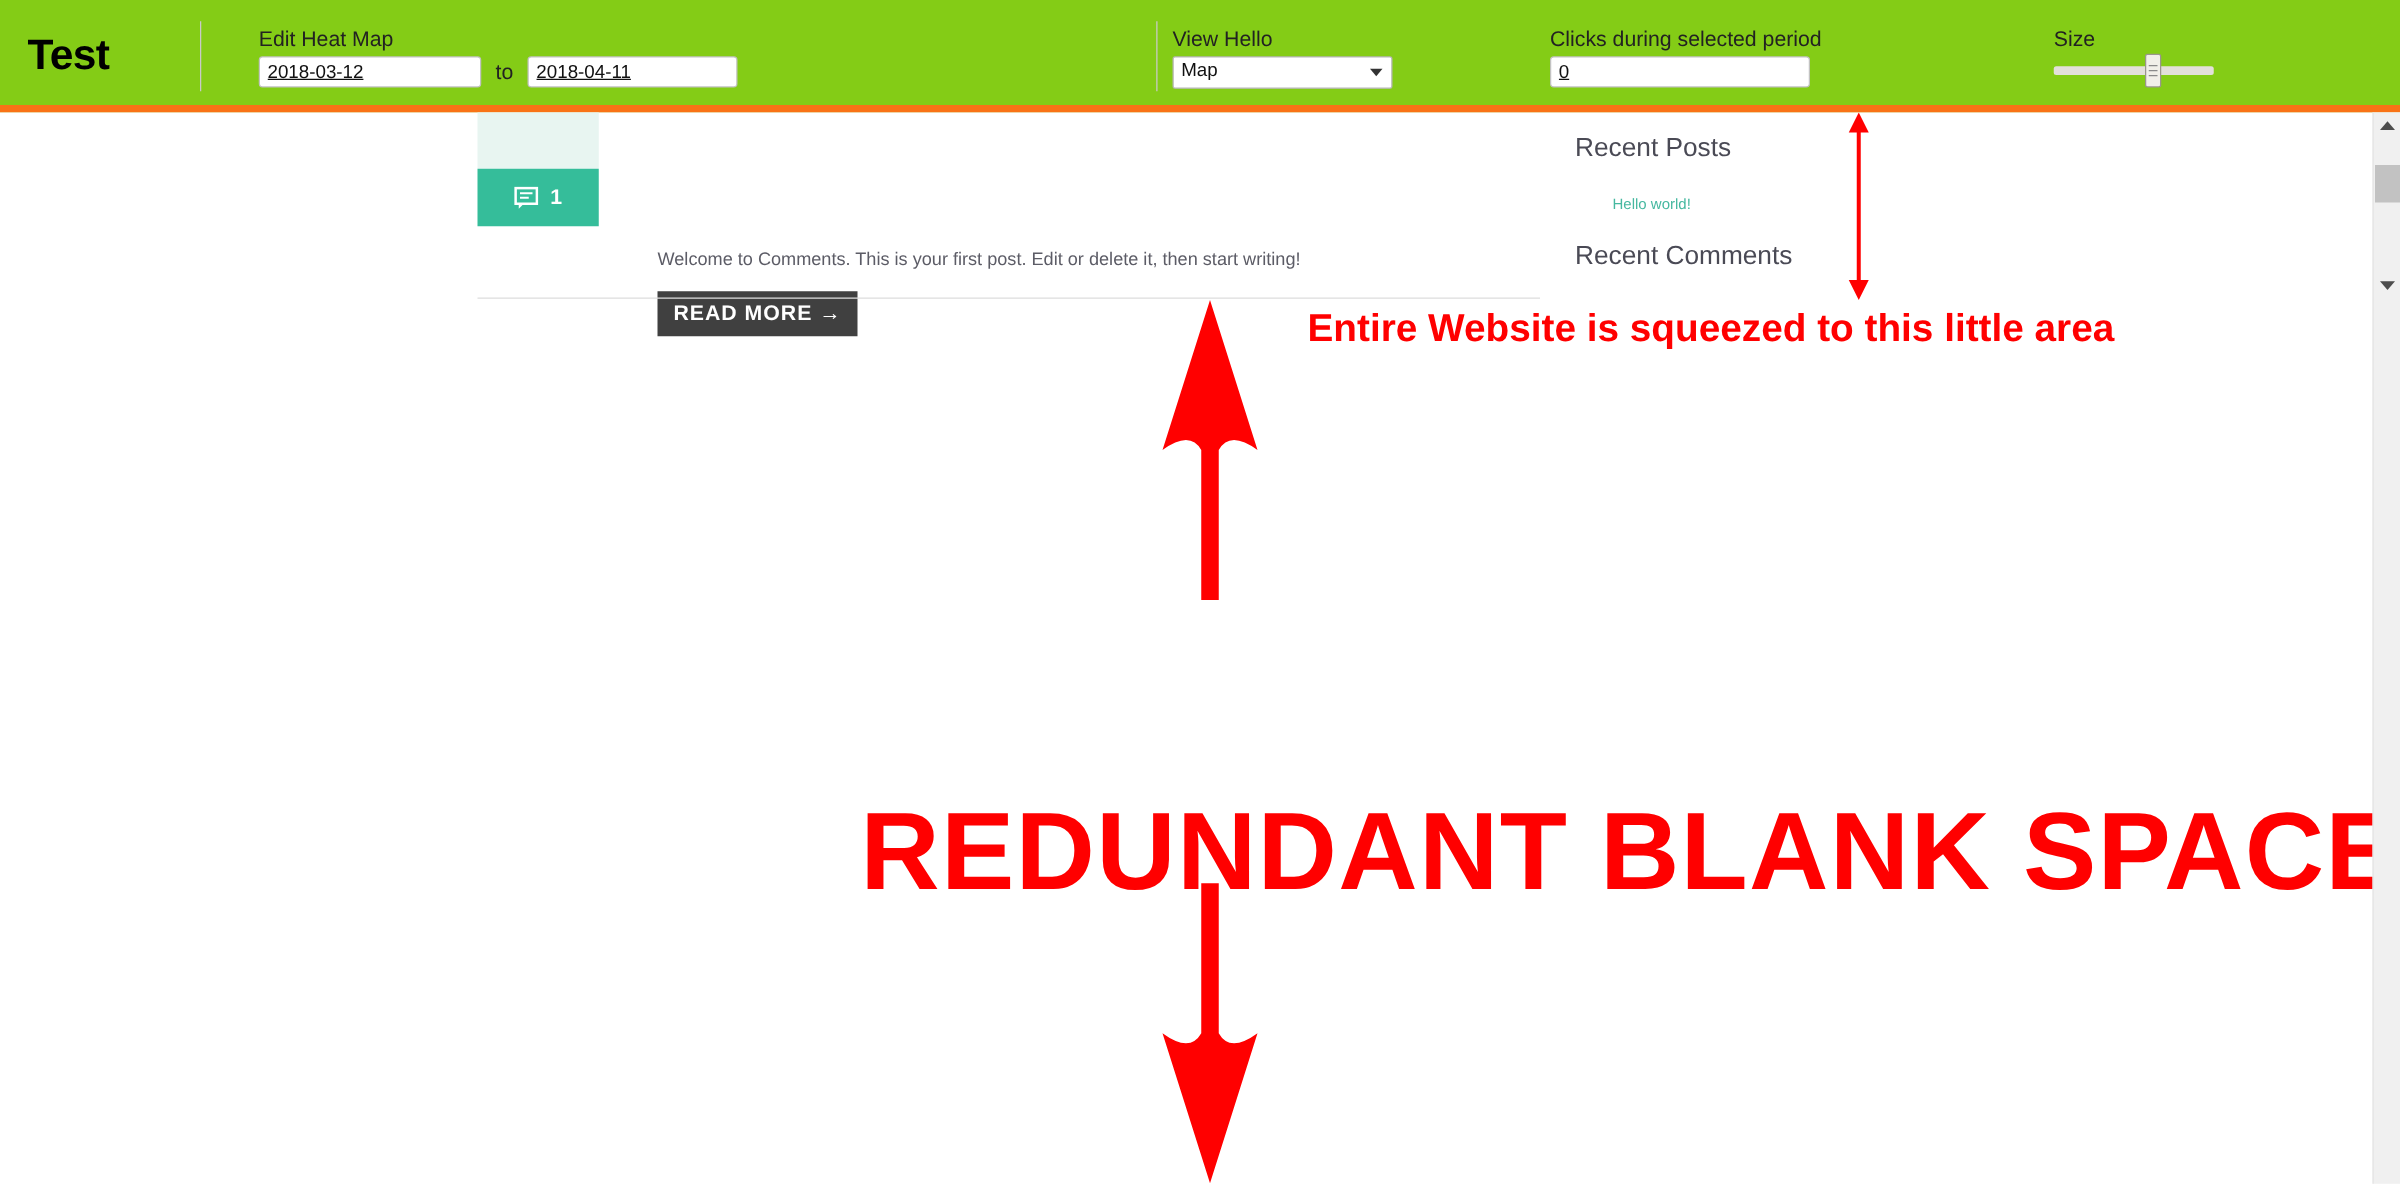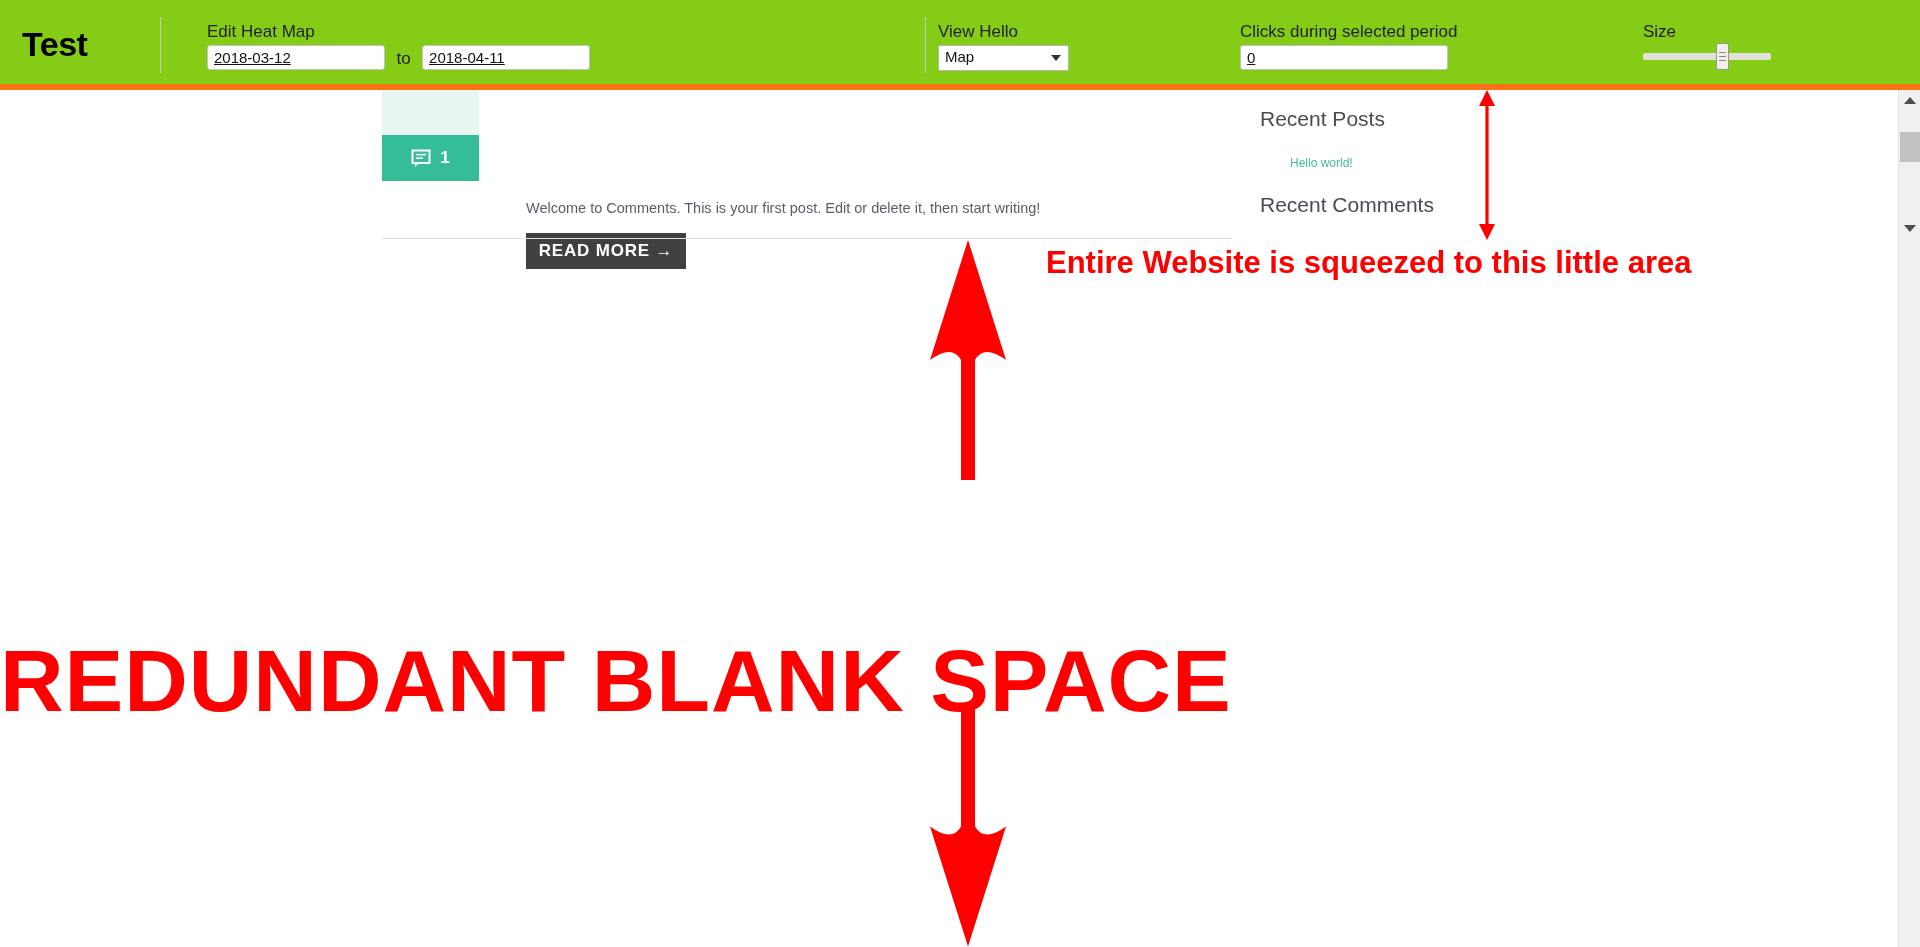--- a/index.html
+++ b/index.html
@@ -49,21 +49,21 @@
     margin: 0 7px;
   }
   .selwrap { position: relative; display: inline-block; }
   select.sel {
     -webkit-appearance: none; appearance: none;
     font-family: "Liberation Sans", sans-serif;
     font-size: 15px; color: #111;
     background: #fff;
     border: 1px solid #b5b5b5;
     border-radius: 2px;
-    height: 26px; width: 131px;
+    height: 26px; width: 176px;
     padding: 0 22px 4px 6px;
     outline: none;
   }
   .caret {
     position: absolute; right: 8px; top: 10px;
     width: 0; height: 0;
     border-left: 5px solid transparent;
     border-right: 5px solid transparent;
     border-top: 6px solid #333;
     pointer-events: none;
@@ -152,21 +152,21 @@
 
   
   #ann-text {
     position: absolute; left: 1046px; top: 155px;
     font-size: 31px; font-weight: bold; color: #ff0000;
     white-space: nowrap;
     font-family: "Liberation Sans", sans-serif;
   }
   #ann-big {
     position: absolute; left: 0; top: 540px;
-    width: 1920px; text-align: left;
+    width: 1920px; text-align: right;
     font-size: 88px; font-weight: bold; color: #ff0000;
     letter-spacing: 1px;
     font-family: "Liberation Sans", sans-serif;
   }
   .thin-arrow { position: absolute; }
   .big-arrow  { position: absolute; }
 
   
   #scrollbar {
     position: absolute; right: 0; top: 90px;

